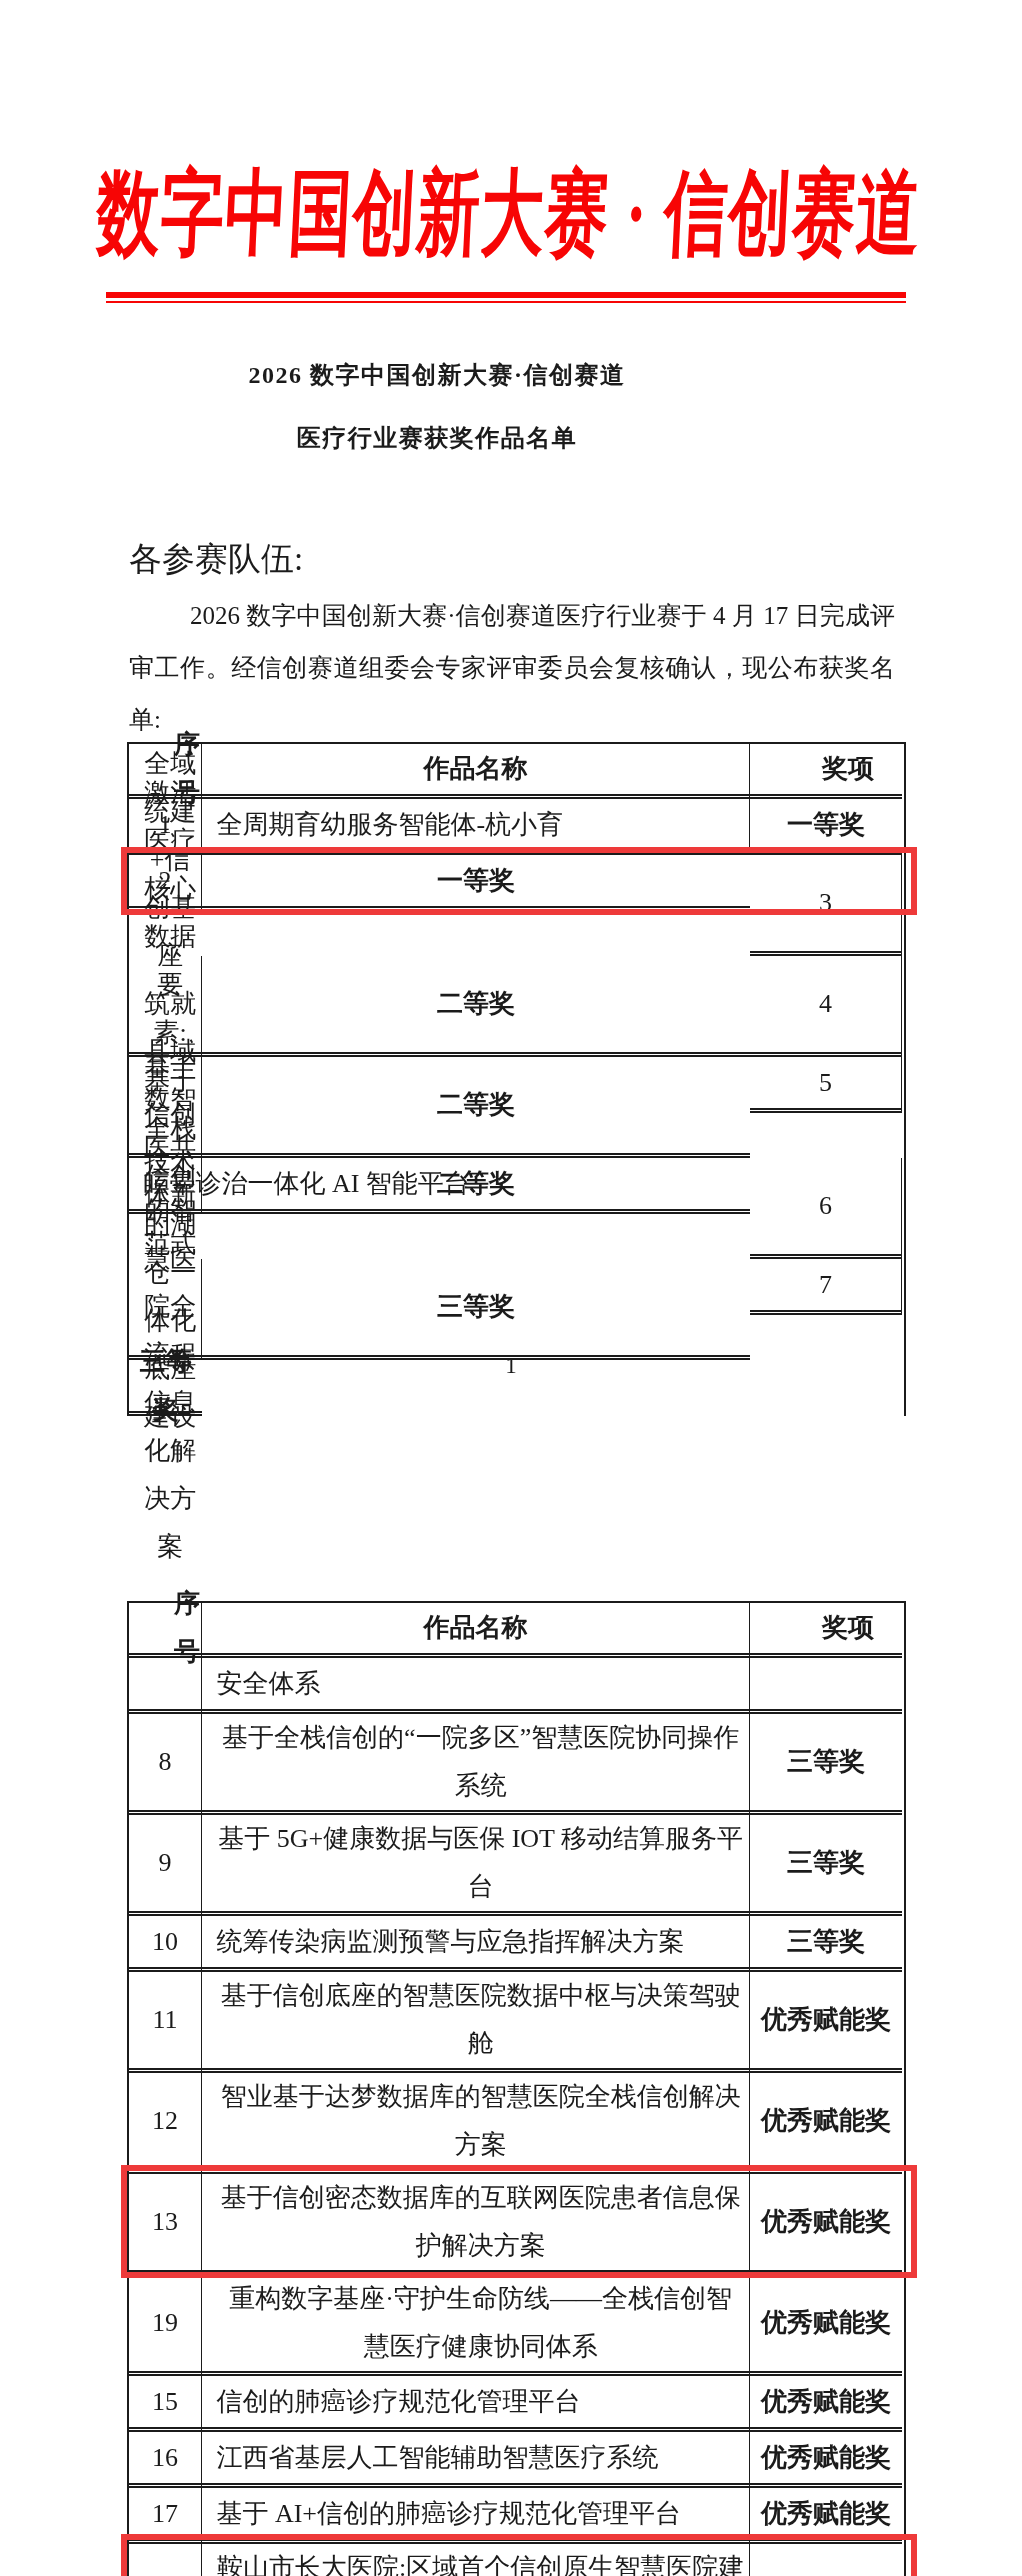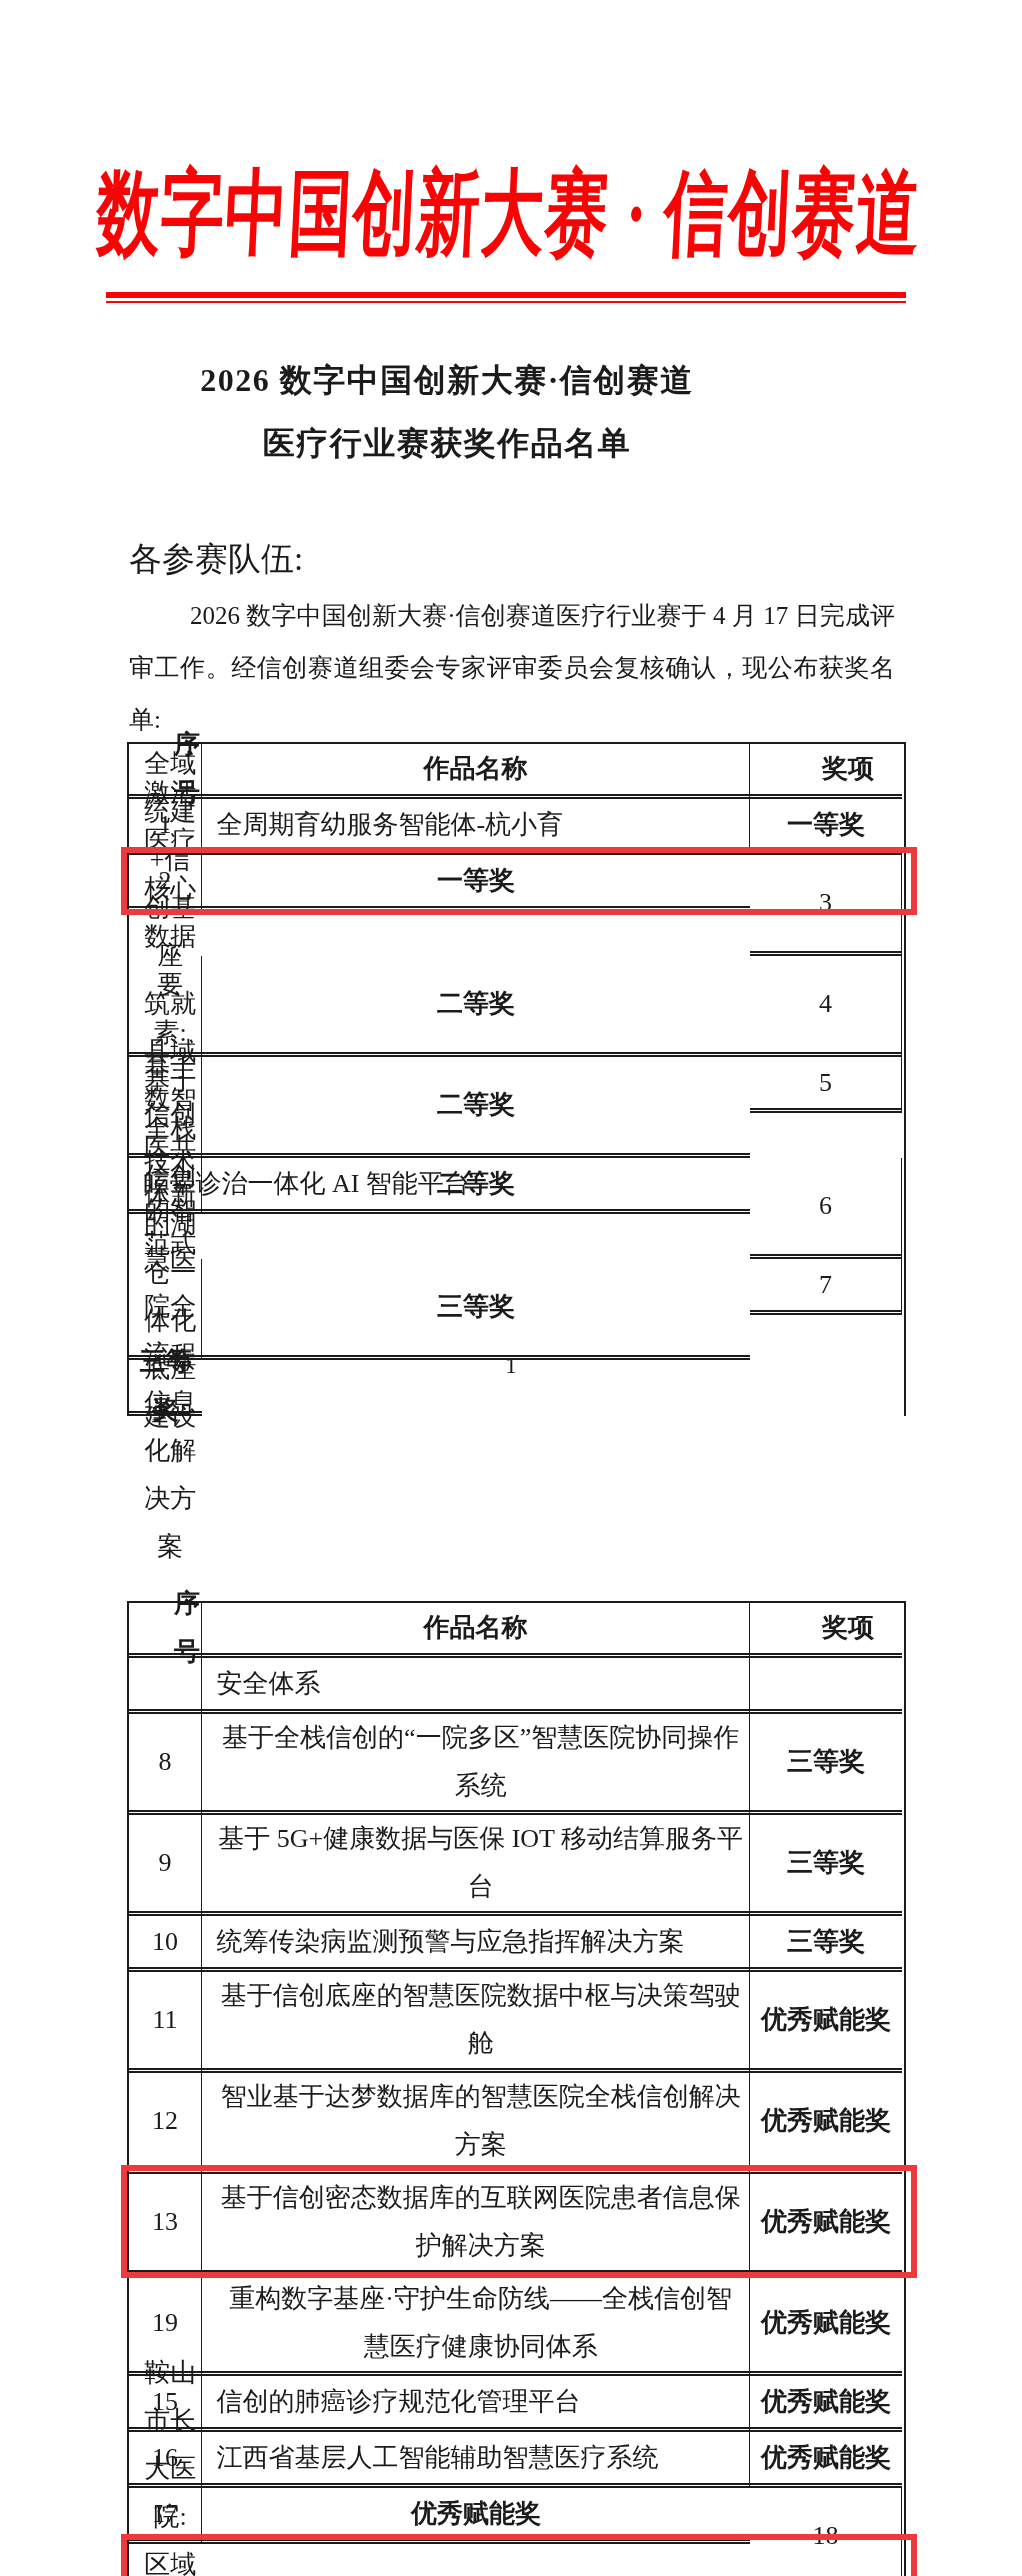--- a/index.html
+++ b/index.html
@@ -19,22 +19,22 @@
     white-space:nowrap;
   }
   #rule {
     position:absolute; top:292px; left:106px; width:800px; height:10.8px;
     border-top:6.7px solid #f70505; border-bottom:2.1px solid #f70505;
     background:transparent;
   }
 
   
   #title1,#title2 {
-    position:absolute; left:17px; width:860px; text-align:center;
-    font-size:32px; font-weight:bold; letter-spacing:1.5px; line-height:1.25;
+    position:absolute; left:7px; width:860px; text-align:center;
+    font-size:24px; font-weight:bold; letter-spacing:1.5px; line-height:1.25;
   }
   #title1 { top:360px; }
   #title2 { top:423px; }
 
   
   #salutation { position:absolute; top:538px; left:129px; font-size:33px; line-height:1.3; }
   #para {
     position:absolute; top:590px; left:129px; width:766px;
     font-size:25px; line-height:52px; text-indent:61px;
     text-align:justify;
@@ -144,20 +144,21 @@
       <div class="cell col-no l2">19</div>
       <div class="cell col-work l2">重构数字基座·守护生命防线——全栈信创智慧医疗健康协同体系</div>
       <div class="cell col-award l2">优秀赋能奖</div>
       <div class="cell col-no l1">15</div>
       <div class="cell col-work l1">信创的肺癌诊疗规范化管理平台</div>
       <div class="cell col-award l1">优秀赋能奖</div>
       <div class="cell col-no l1">16</div>
       <div class="cell col-work l1">江西省基层人工智能辅助智慧医疗系统</div>
       <div class="cell col-award l1">优秀赋能奖</div>
       <div class="cell col-no l1">17</div>
+      <div class="cell col-work l1">基于 AI+信创的肺癌诊疗规范化管理平台</div>
       <div class="cell col-award l1">优秀赋能奖</div>
       <div class="cell col-no l2 hl-row">18</div>
       <div class="cell col-work l2 hl-row">鞍山市长大医院:区域首个信创原生智慧医院建设实践</div>
       <div class="cell col-award l2 hl-row">优秀赋能奖</div>
     </div>
 
   <div id="hl1" class="hlbox"></div>
   <div id="hl2" class="hlbox"></div>
   <div id="hl3" class="hlbox"></div>
 

